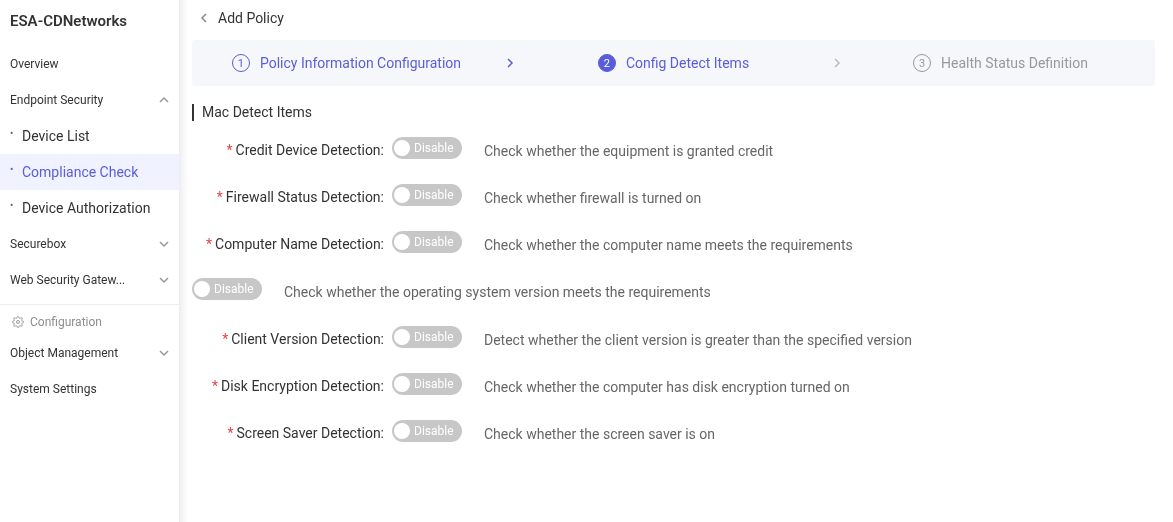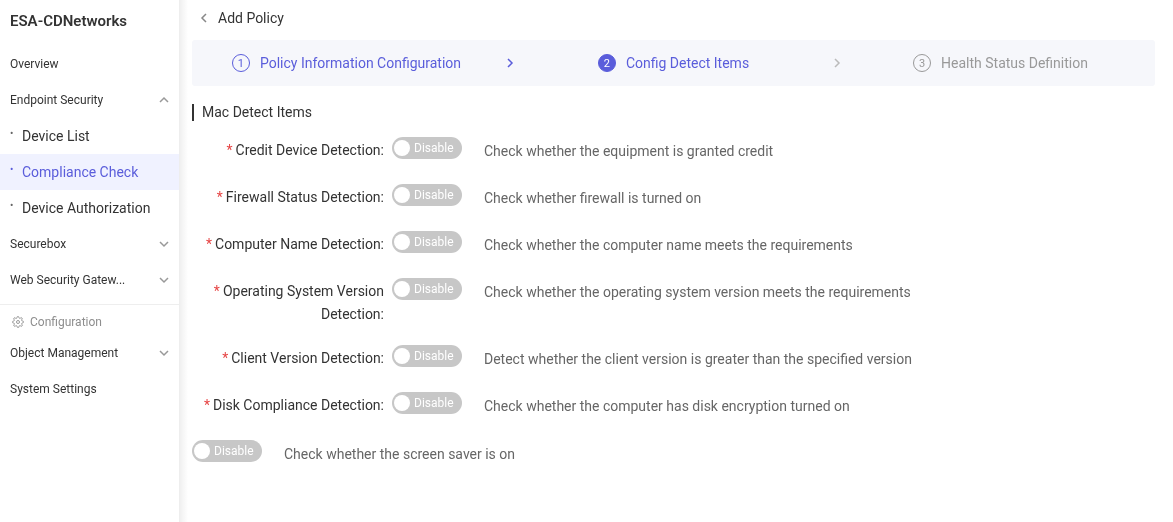--- a/index.html
+++ b/index.html
@@ -358,21 +358,20 @@
         <div class="control-col">
           <div class="toggle">
             <span class="knob"></span>
             <span>Disable</span>
           </div>
         </div>
         <div class="desc-col">Check whether the computer name meets the requirements</div>
       </div>
 
       <div class="row">
-        <div class="label-col"><span class="req">*</span><span>Operating System Version Detection:</span></div>
         <div class="control-col">
           <div class="toggle">
             <span class="knob"></span>
             <span>Disable</span>
           </div>
         </div>
         <div class="desc-col">Check whether the operating system version meets the requirements</div>
       </div>
 
       <div class="row">
@@ -380,31 +379,32 @@
         <div class="control-col">
           <div class="toggle">
             <span class="knob"></span>
             <span>Disable</span>
           </div>
         </div>
         <div class="desc-col">Detect whether the client version is greater than the specified version</div>
       </div>
 
       <div class="row">
-        <div class="label-col"><span class="req">*</span><span>Disk Compliance Detection:</span></div>
+        <div class="label-col"><span class="req">*</span><span>Disk Encryption Detection:</span></div>
         <div class="control-col">
           <div class="toggle">
             <span class="knob"></span>
             <span>Disable</span>
           </div>
         </div>
         <div class="desc-col">Check whether the computer has disk encryption turned on</div>
       </div>
 
       <div class="row">
+        <div class="label-col"><span class="req">*</span><span>Screen Saver Detection:</span></div>
         <div class="control-col">
           <div class="toggle">
             <span class="knob"></span>
             <span>Disable</span>
           </div>
         </div>
         <div class="desc-col">Check whether the screen saver is on</div>
       </div>
 
     </div>

